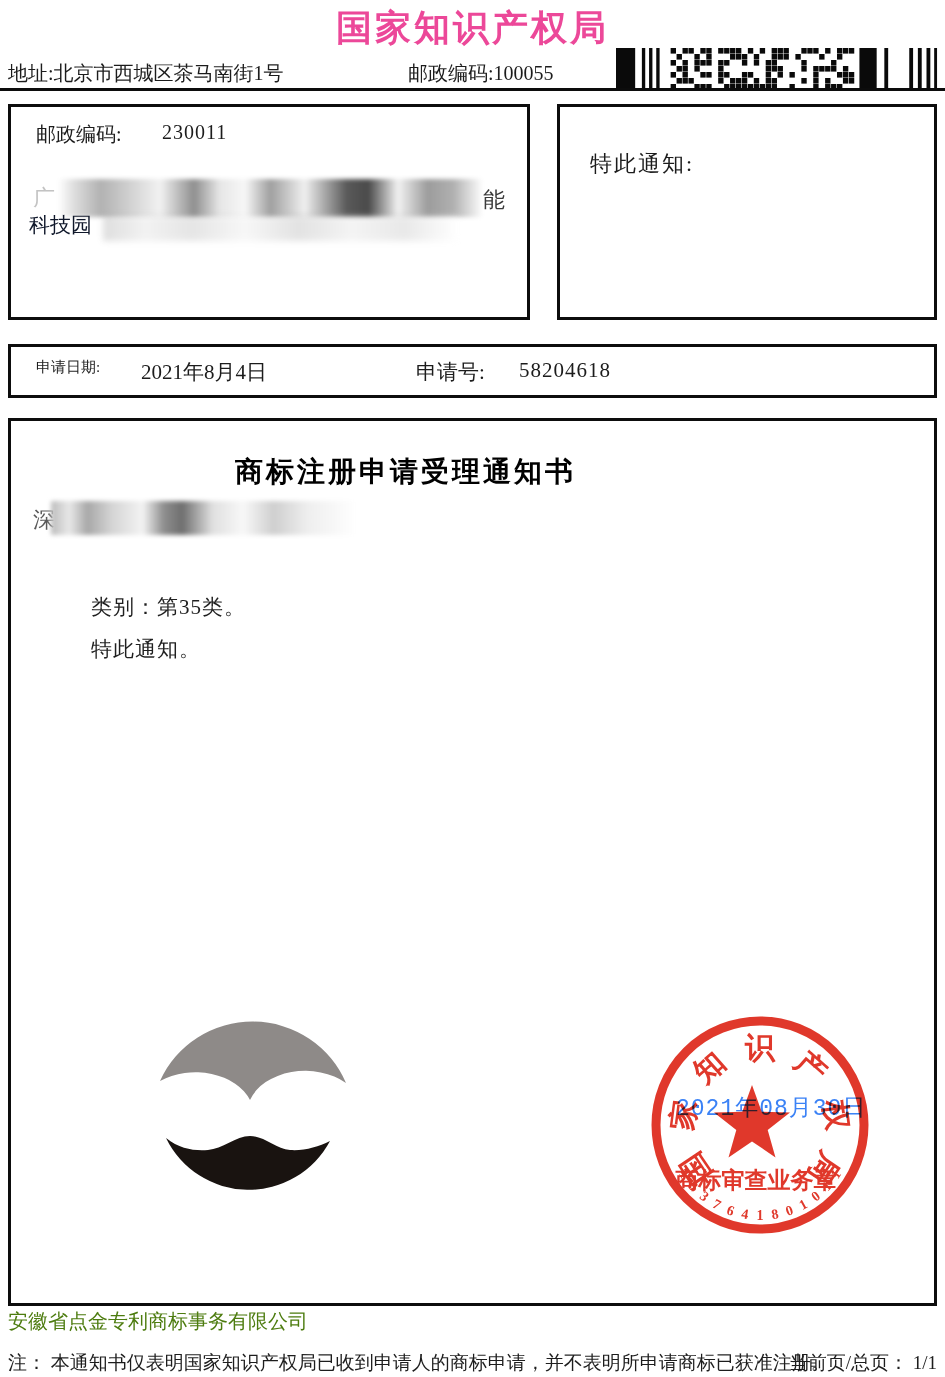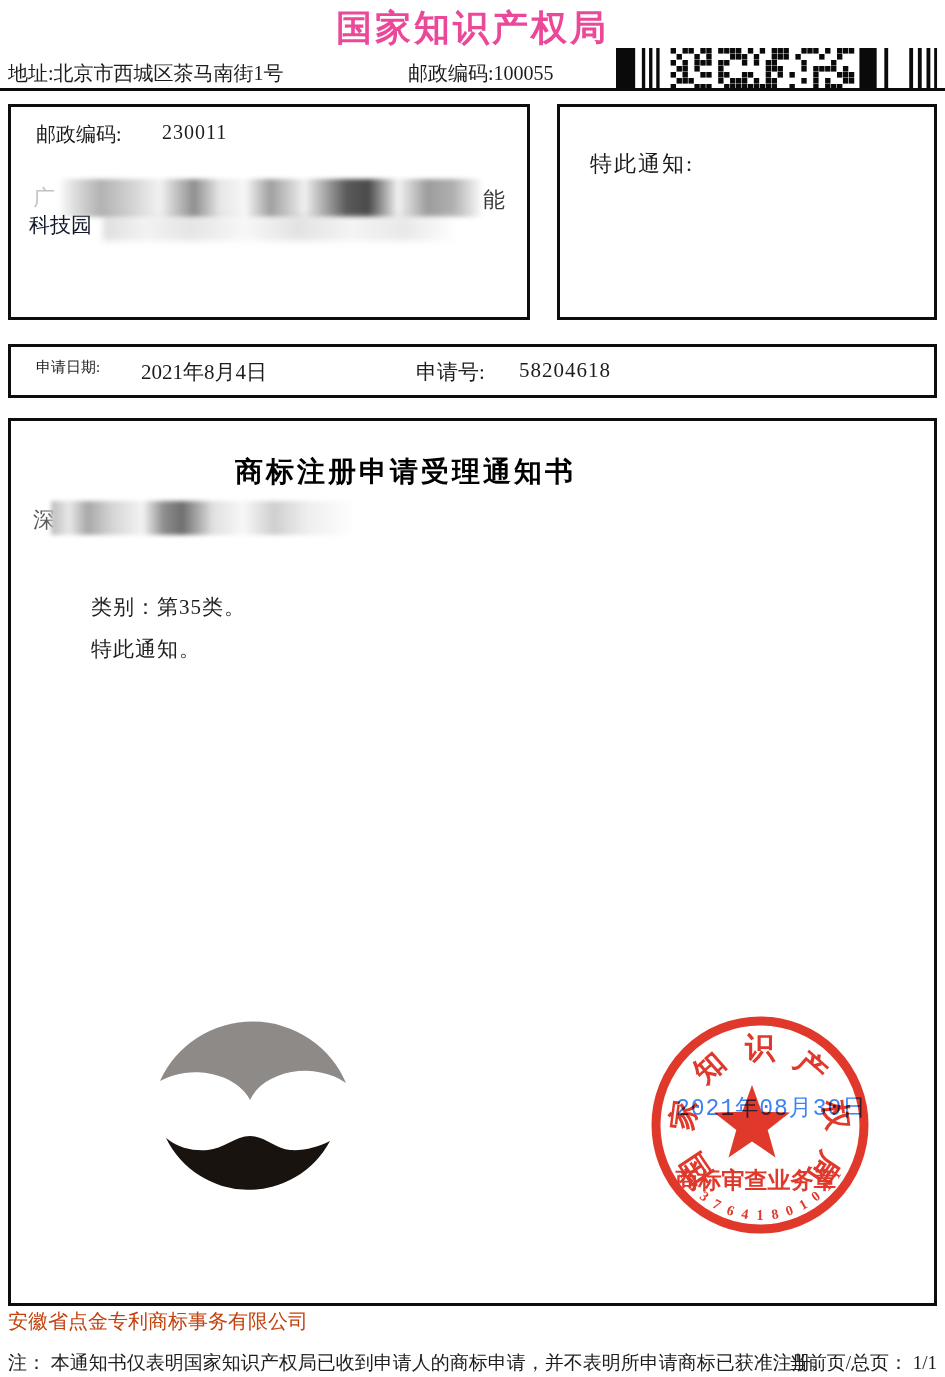--- a/index.html
+++ b/index.html
@@ -22,21 +22,21 @@
   .strip-a{background:linear-gradient(90deg,#ffffff 0%,#dcdcdc 4%,#b2b2b2 10%,#c8c8c8 15%,#f2f2f2 24%,#8f8f8f 32%,#e6e6e6 38%,#f7f7f7 44%,#9f9f9f 50%,#f0f0f0 58%,#595959 68%,#4a4a4a 73%,#f2f2f2 80%,#9c9c9c 87%,#b0b0b0 93%,#ffffff 100%);}
   .strip-b{opacity:.32;background:linear-gradient(90deg,#9a9a9a 0%,#d8d8d8 12%,#b0b0b0 25%,#e8e8e8 40%,#a8a8a8 55%,#dddddd 70%,#bbbbbb 85%,#ffffff 100%);filter:blur(3px);}
   .strip-c{background:linear-gradient(90deg,#bdbdbd 0%,#e8e8e8 6%,#a8a8a8 12%,#d5d5d5 20%,#f3f3f3 30%,#8e8e8e 37%,#6f6f6f 43%,#e0e0e0 53%,#f8f8f8 63%,#cfcfcf 73%,#eeeeee 84%,#ffffff 100%);}
   .notice-title{top:32px;left:0;width:789px;text-align:center;font-size:28px;font-weight:600;letter-spacing:3px;color:#000000;}
   .para{font-size:21px;letter-spacing:1px;color:#1f1f1f;}
   .seal-svg text{fill:#de2a1b;font-family:"Liberation Serif","DejaVu Serif",serif;}
   .seal-ring-char{font-size:30px;font-weight:bold;}
   .seal-serial-char{font-size:14px;font-weight:bold;}
   .seal-subtitle{font-size:23px;font-weight:bold;}
   .seal-date{left:676px;top:1092px;font-size:23px;color:#3b82f6;letter-spacing:1px;mix-blend-mode:multiply;font-family:Liberation Mono, monospace;}
-  .agency{left:8px;top:1308px;font-size:20px;color:#c2410c;}
+  .agency{left:8px;top:1308px;font-size:20px;color:#4d7c0f;}
   .footer{top:1350px;left:8px;width:929px;font-size:19px;color:#1d1d1d;}
   .page-ind{position:absolute;right:0;top:0;}
   .barcode-svg rect{fill:#0a0a0a;}
 </style>
 </head>
 <body>
 
 <div class="page">
 
   <div class="abs org-title">国家知识产权局</div>

